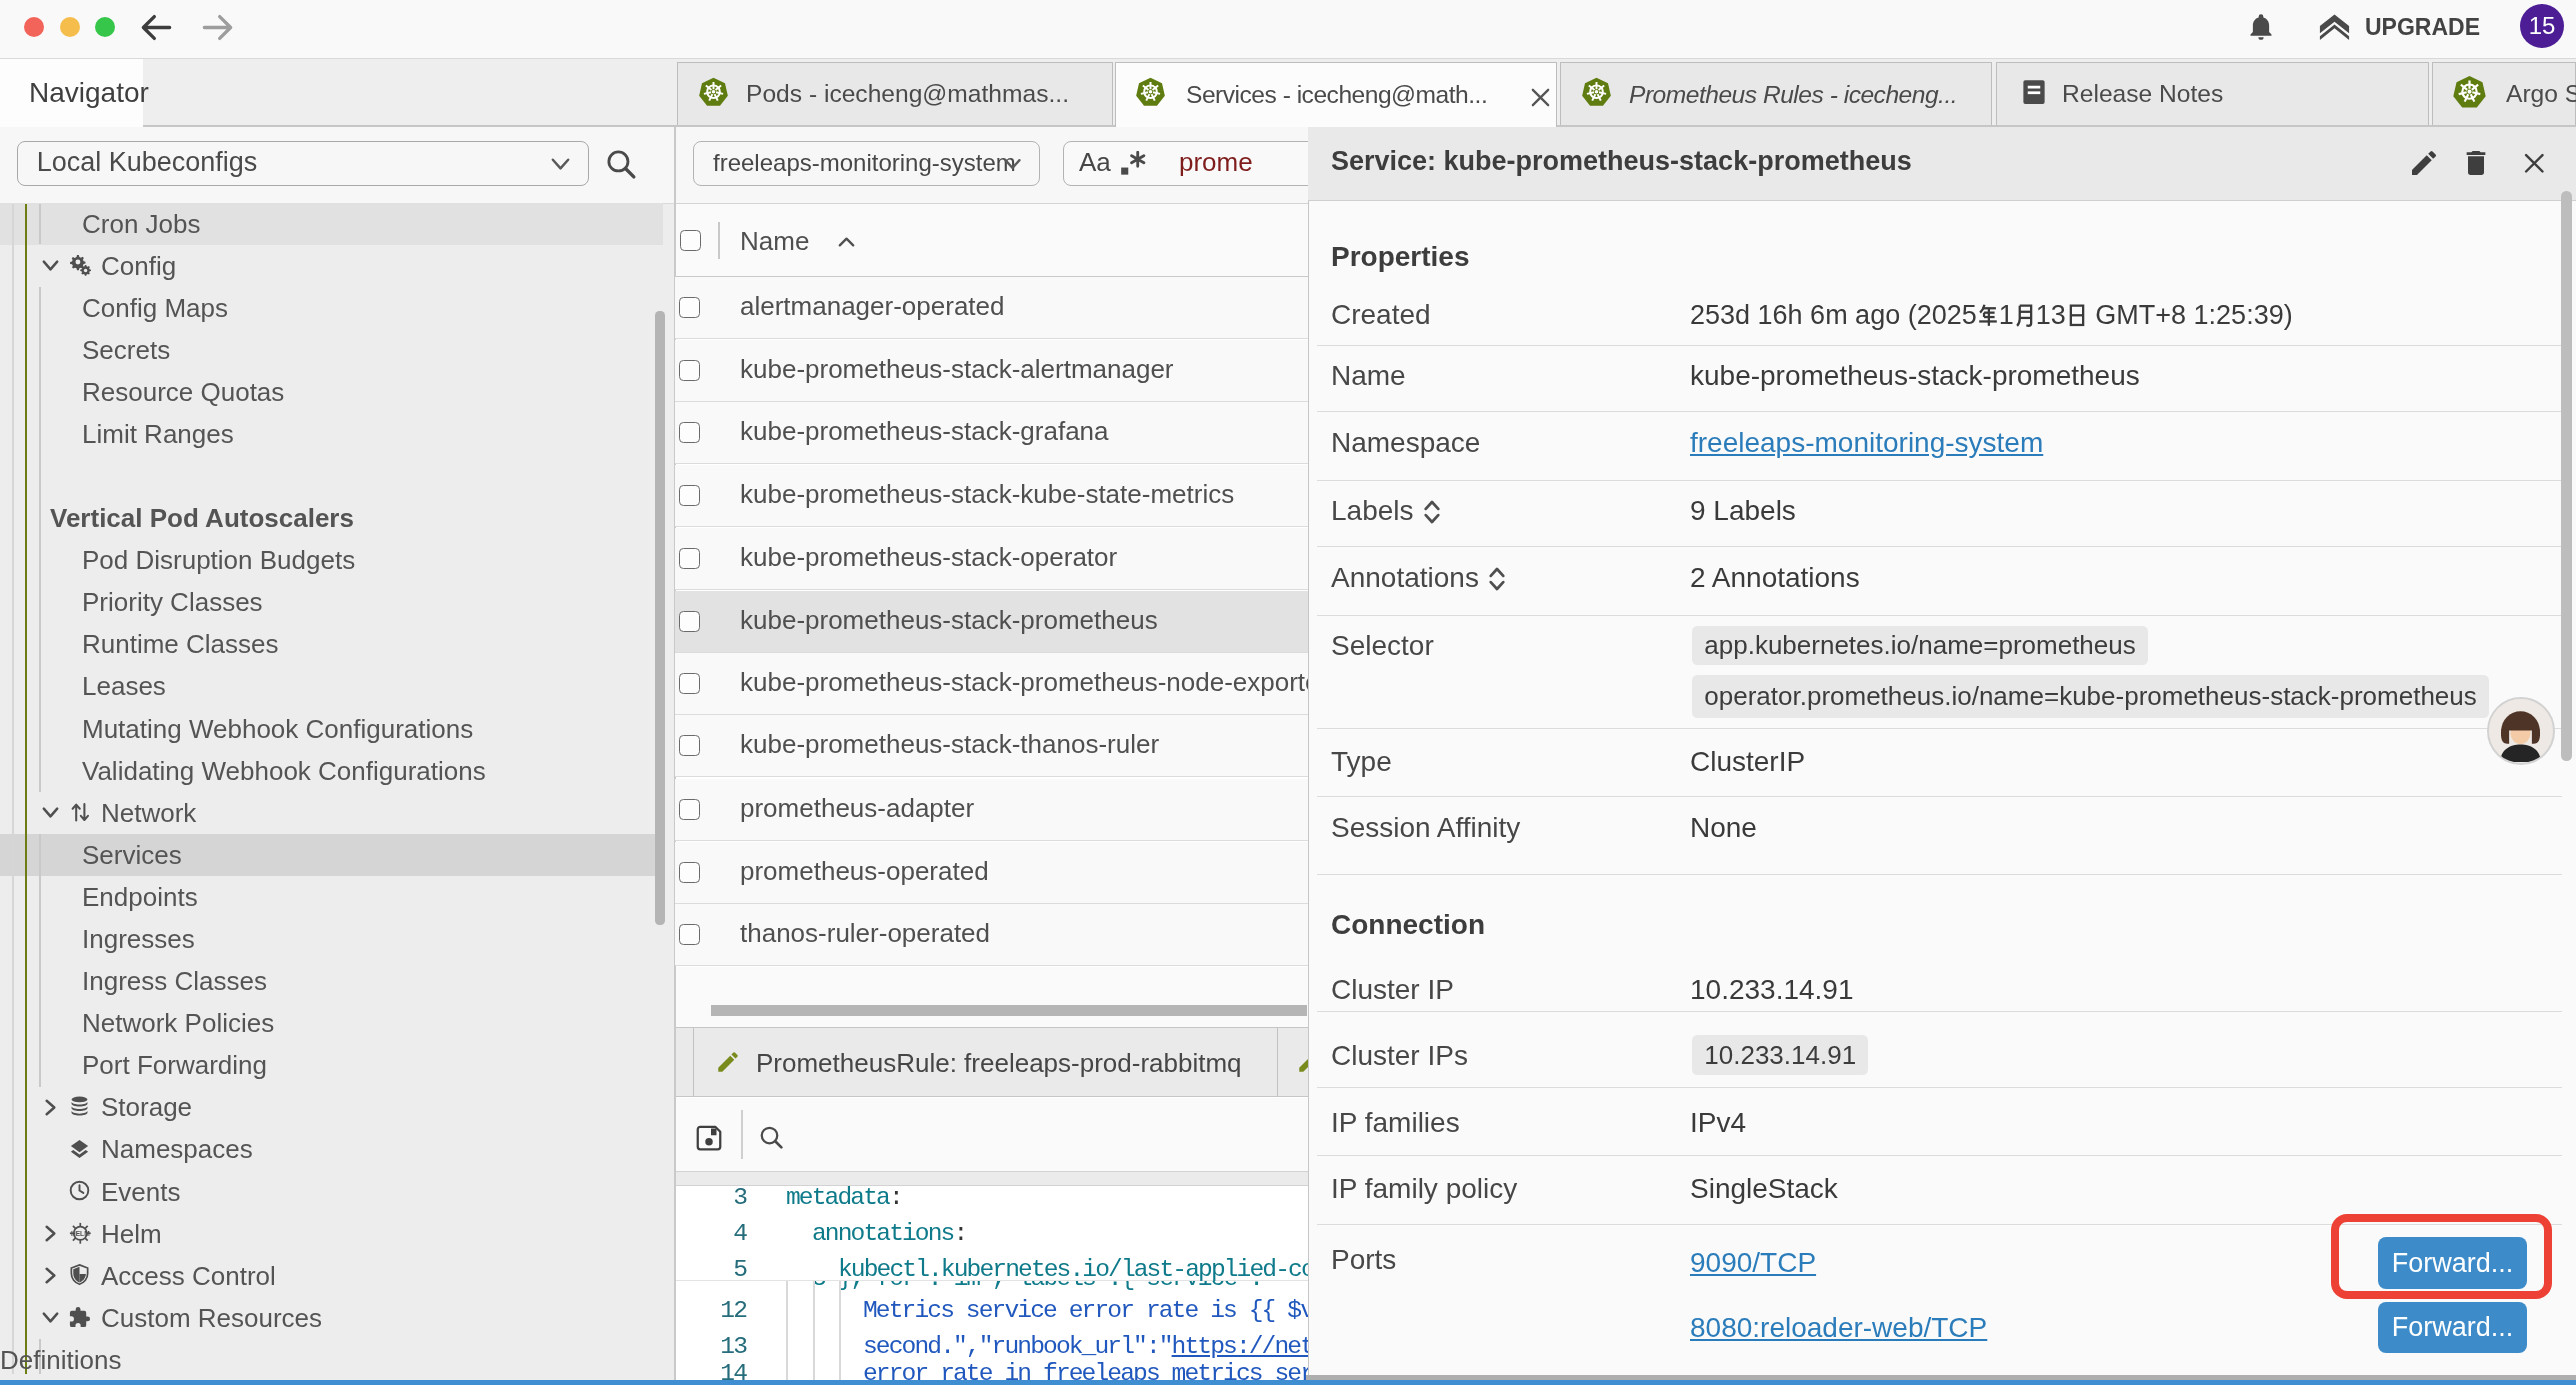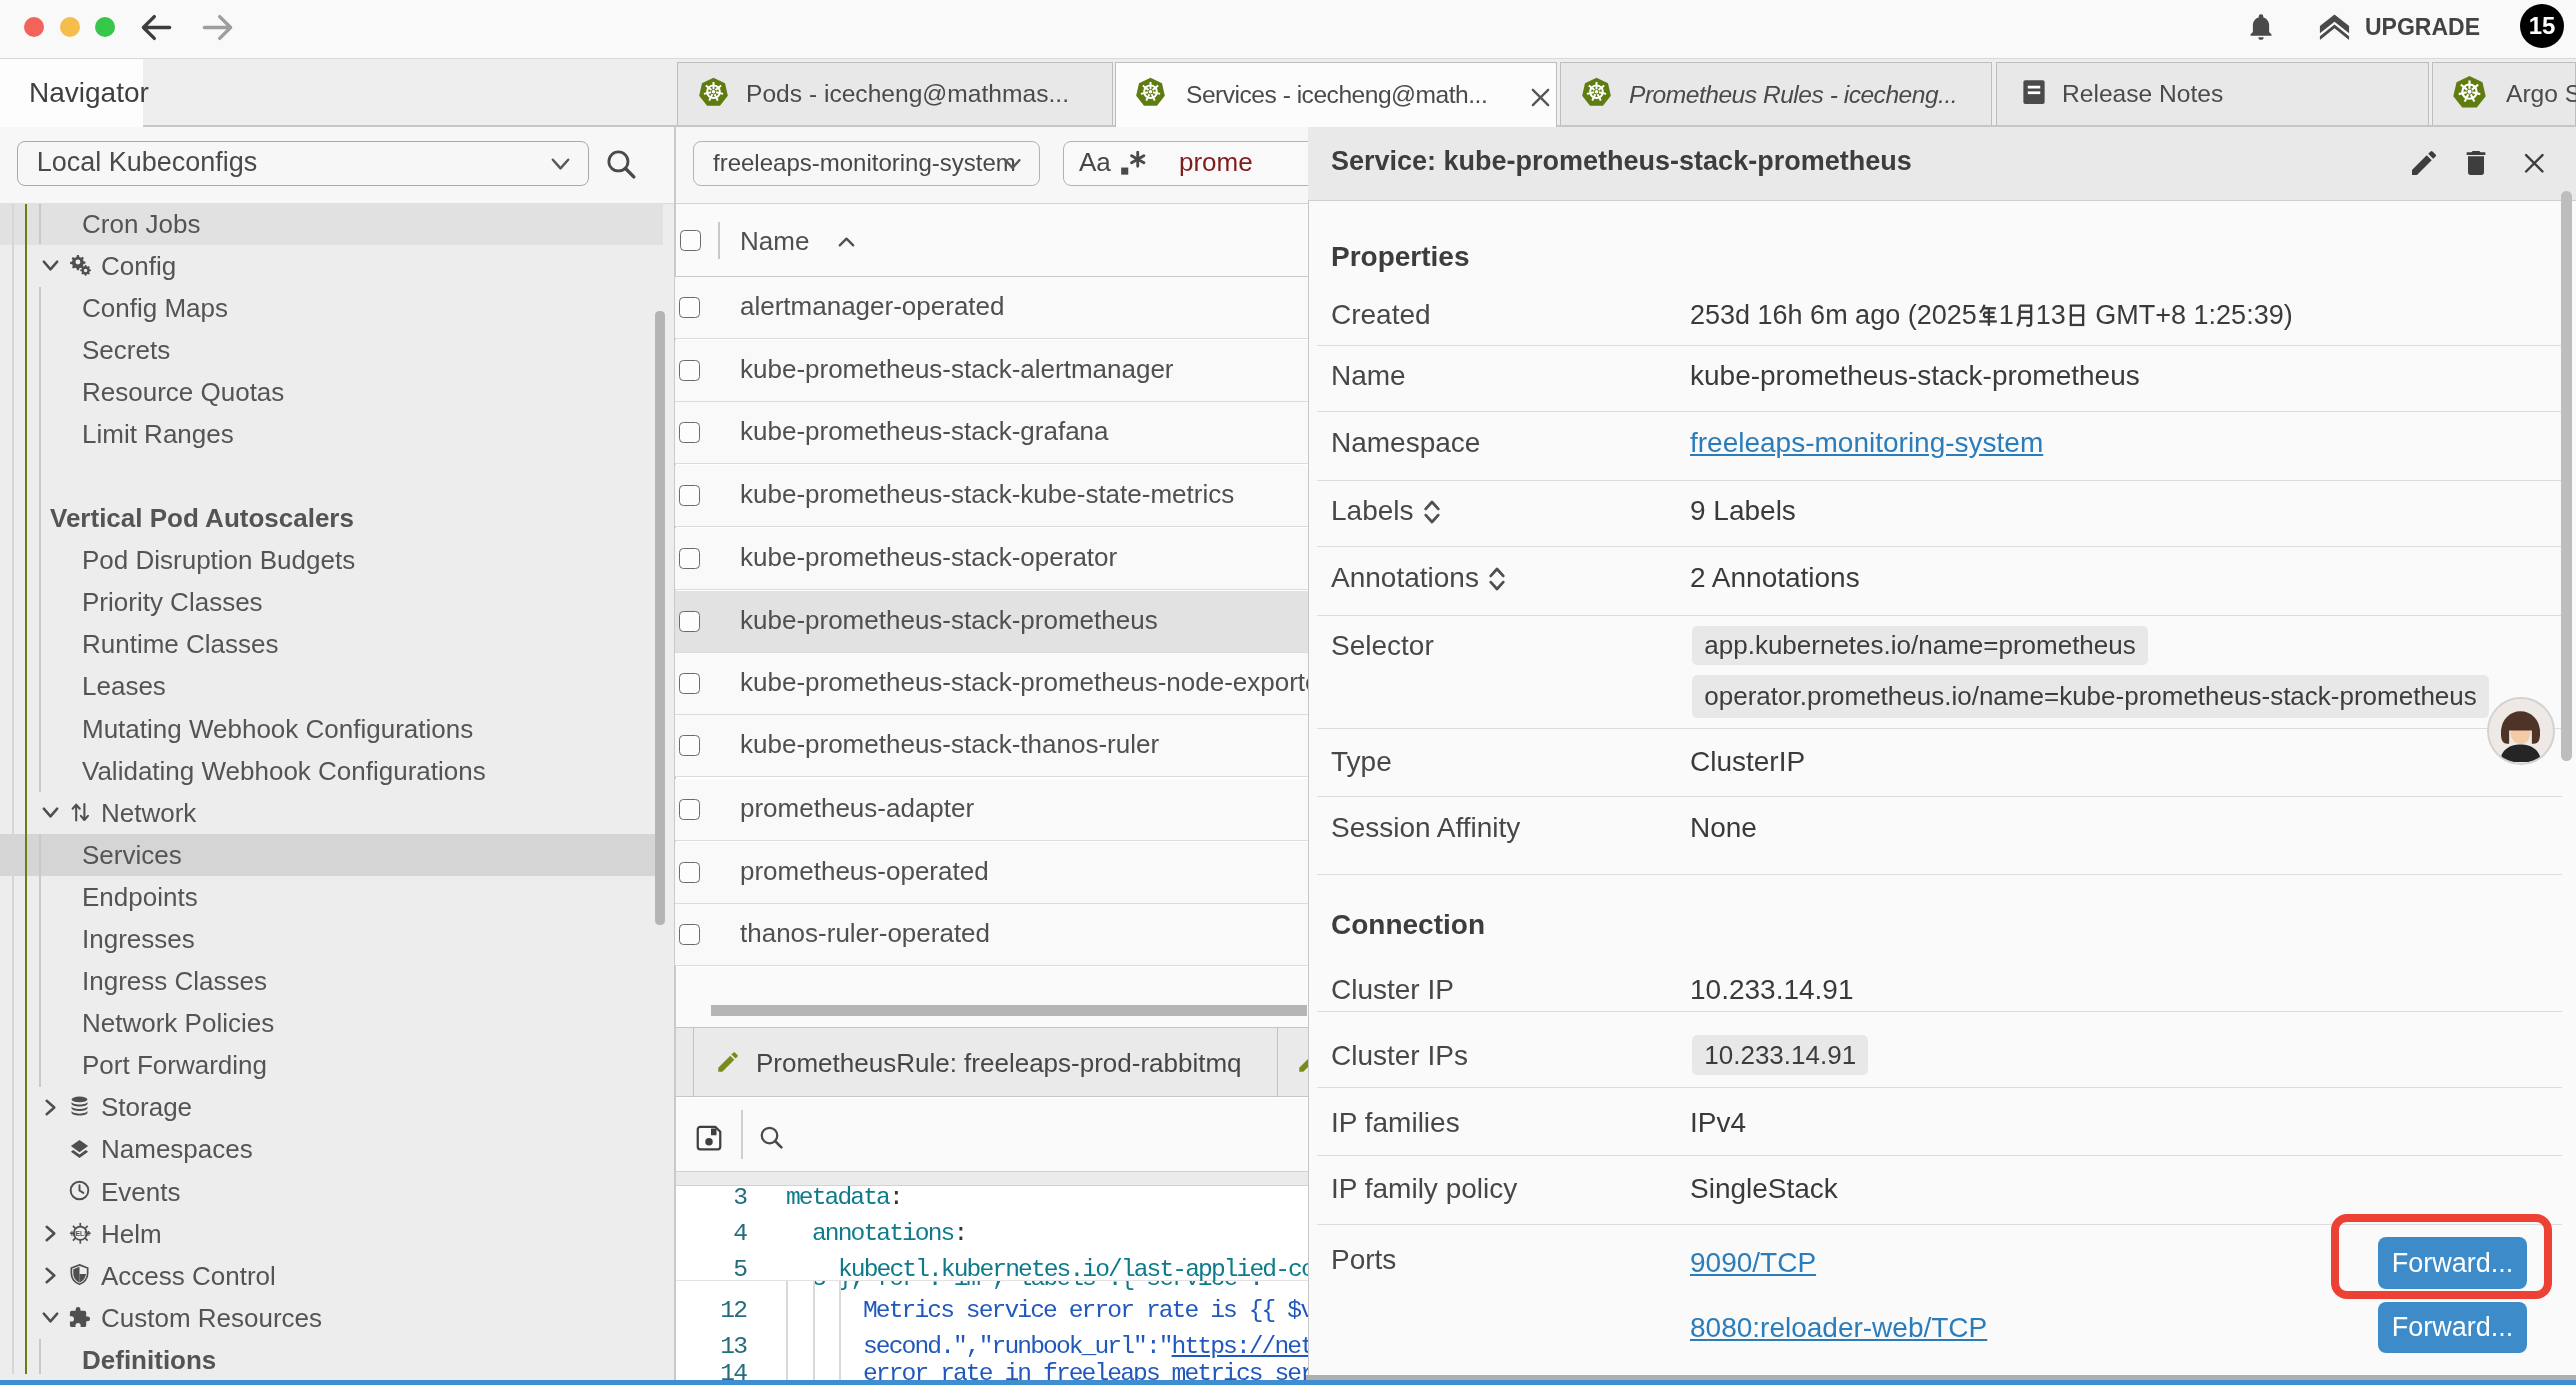--- a/index.html
+++ b/index.html
@@ -34,21 +34,21 @@
       <path d="M3 12 L20.5 12 M13.5 4.5 L21 12 L13.5 19.5" stroke="#9d9d9d" stroke-width="2.3" fill="none" stroke-linecap="round" stroke-linejoin="round"></path>
     </svg>
 <svg class="abs" style="left:2246px;top:12.3px;" width="30" height="30" viewBox="0 0 24 24">
       <path d="M12 22.2a2.1 2.1 0 0 0 2.1-2.1h-4.2A2.1 2.1 0 0 0 12 22.2zm6.5-6.2v-5.2c0-3.1-1.7-5.7-4.6-6.4v-.7a1.9 1.9 0 0 0-3.8 0v.7C7.2 5.1 5.5 7.7 5.5 10.8V16l-1.9 1.9v1h16.8v-1z" fill="#4a4a4a"></path>
     </svg>
 <svg class="abs" style="left:2317px;top:8.8px;" width="35" height="37" viewBox="0 0 24 22">
       <path d="M2 10 L12 2 L22 10 L22 15 L12 7 L2 15 Z" fill="#4a4a4a"></path>
       <path d="M2 17 L12 9 L22 17 L22 19.5 L12 11.5 L2 19.5 Z" fill="#4a4a4a"></path>
     </svg>
 <div class="abs" style="left:2365px;top:14px;font-size:23px;font-weight:600;color:#434343;">UPGRADE</div>
-<div class="abs" style="left:2520px;top:4.4px;width:44px;height:44px;border-radius:50%;background:#000000;color:#fff;font-size:24px;font-weight:bold;text-align:center;line-height:44px;">15</div>
+<div class="abs" style="left:2520px;top:4.4px;width:44px;height:44px;border-radius:50%;background:#4c1d95;color:#fff;font-size:24px;font-weight:normal;text-align:center;line-height:44px;">15</div>
 <div class="abs" style="left:0;top:59px;width:2576px;height:68px;background:#eeeeee;"></div>
 <div class="abs" style="left:143px;top:125px;width:972px;height:1.8px;background:#c6c6c6;"></div>
 <div class="abs" style="left:1557px;top:125px;width:1019px;height:1.8px;background:#c6c6c6;"></div>
 <div class="abs" style="left:0;top:59px;width:143px;height:68px;background:#fdfdfd;"></div>
 <div class="abs" style="left:29px;top:59px;height:68px;line-height:68px;font-size:28px;color:#3f3f3f;">Navigator</div>
 <div class="abs" style="left:677px;top:62px;width:436px;height:63px;background:#e8e8e8;border:0.9px solid #bdbdbd;border-bottom:none;"></div>
 <div class="abs" style="left:1115px;top:62px;width:442px;height:65px;background:#fcfcfc;border:0.9px solid #bdbdbd;border-bottom:none;"></div>
 <div class="abs" style="left:1560px;top:62px;width:432px;height:63px;background:#e8e8e8;border:0.9px solid #bdbdbd;border-bottom:none;"></div>
 <div class="abs" style="left:1996px;top:62px;width:433px;height:63px;background:#e8e8e8;border:0.9px solid #bdbdbd;border-bottom:none;"></div>
 <div class="abs" style="left:2432px;top:62px;width:144px;height:63px;background:#e8e8e8;border:0.9px solid #bdbdbd;border-bottom:none;"></div>
@@ -229,21 +229,21 @@
       <path d="M12 3.8 V20.4 C8.2 19 5.5 15.2 5.5 11 V6.4 Z" fill="#4f4f4f"></path>
       <path d="M12 11.5 H18.7 C18.3 15.4 15.8 18.9 12 20.4 Z" fill="#4f4f4f"></path>
     </svg>
 <div class="tr" style="top:1297px;padding-left:101px;">Custom Resources</div>
 <svg class="abs" style="left:39px;top:1306px;" width="23" height="23" viewBox="0 0 24 24">
       <path d="M5 8 L12 16 L19 8" stroke="#4f4f4f" stroke-width="2.6" fill="none" stroke-linecap="round" stroke-linejoin="round"></path>
     </svg>
 <svg class="abs" style="left:68px;top:1306px;" width="23" height="23" viewBox="0 0 24 24">
       <path d="M20.5 11H19V7a2 2 0 0 0-2-2h-4V3.5a2.5 2.5 0 0 0-5 0V5H4a2 2 0 0 0-2 2v3.8h1.5a2.7 2.7 0 0 1 0 5.4H2V20a2 2 0 0 0 2 2h3.8v-1.5a2.7 2.7 0 0 1 5.4 0V22H17a2 2 0 0 0 2-2v-4h1.5a2.5 2.5 0 0 0 0-5z" fill="#4f4f4f"></path>
     </svg>
-<div class="tr" style="top:1339px;padding-left:82px;font-weight:bold;">Definitions</div>
+<div class="tr" style="top:1339px;">Definitions</div>
 <div class="abs" style="left:655px;top:311px;width:9.6px;height:614px;background:#b4b4b4;border-radius:4.4px;"></div>
 <div class="abs" style="left:676px;top:127px;width:1900px;height:77px;background:#f7f7f7;border-bottom:1.8px solid #d4d4d4;"></div>
 <div class="abs" style="left:693px;top:141px;width:347px;height:45px;border:1.8px solid #b3b3b3;border-radius:8px;background:#f7f7f7;font-size:24px;color:#474747;line-height:41px;padding-left:19px;">freeleaps-monitoring-system</div>
 <svg class="abs" style="left:1002px;top:154px;" width="21" height="21" viewBox="0 0 24 24">
       <path d="M4 7 L12 16 L20 7" stroke="#5a5a5a" stroke-width="2.6" fill="none" stroke-linecap="round" stroke-linejoin="round"></path>
     </svg>
 <div class="abs" style="left:1063px;top:141px;width:289px;height:45px;border:1.8px solid #b3b3b3;border-radius:8px;background:#f9f9f9;"></div>
 <div class="abs" style="left:1079px;top:147px;font-size:26px;color:#474747;">Aa</div>
 <svg class="abs" style="left:1120px;top:151px;" width="26" height="26" viewBox="0 0 22 22">
       <rect x="1" y="14" width="6" height="6" fill="#4a4a4a"></rect>

